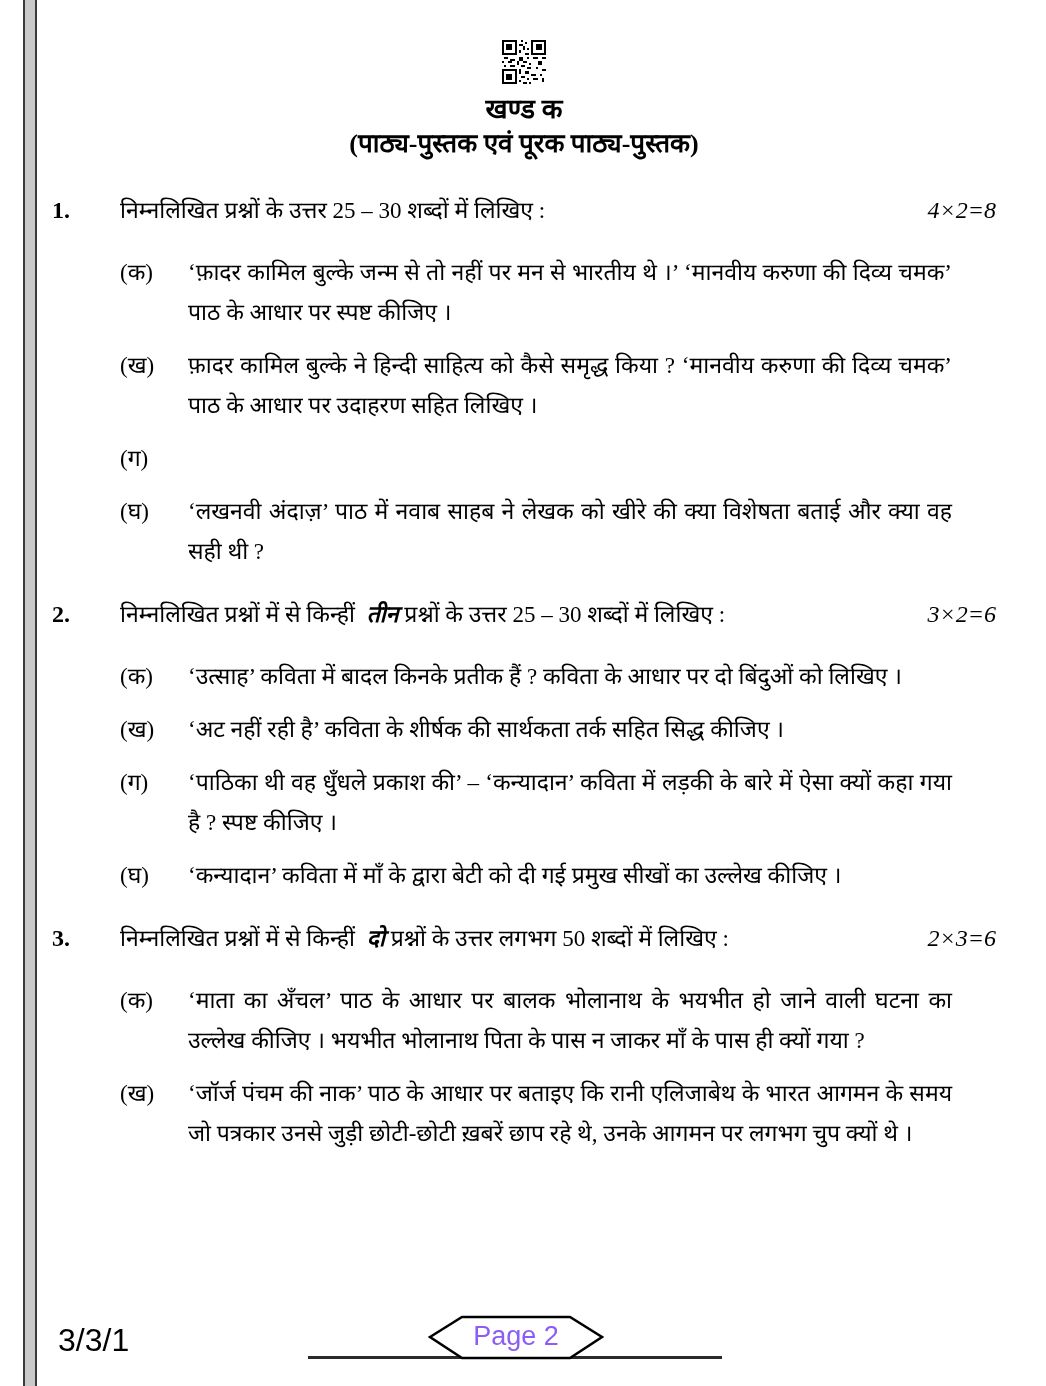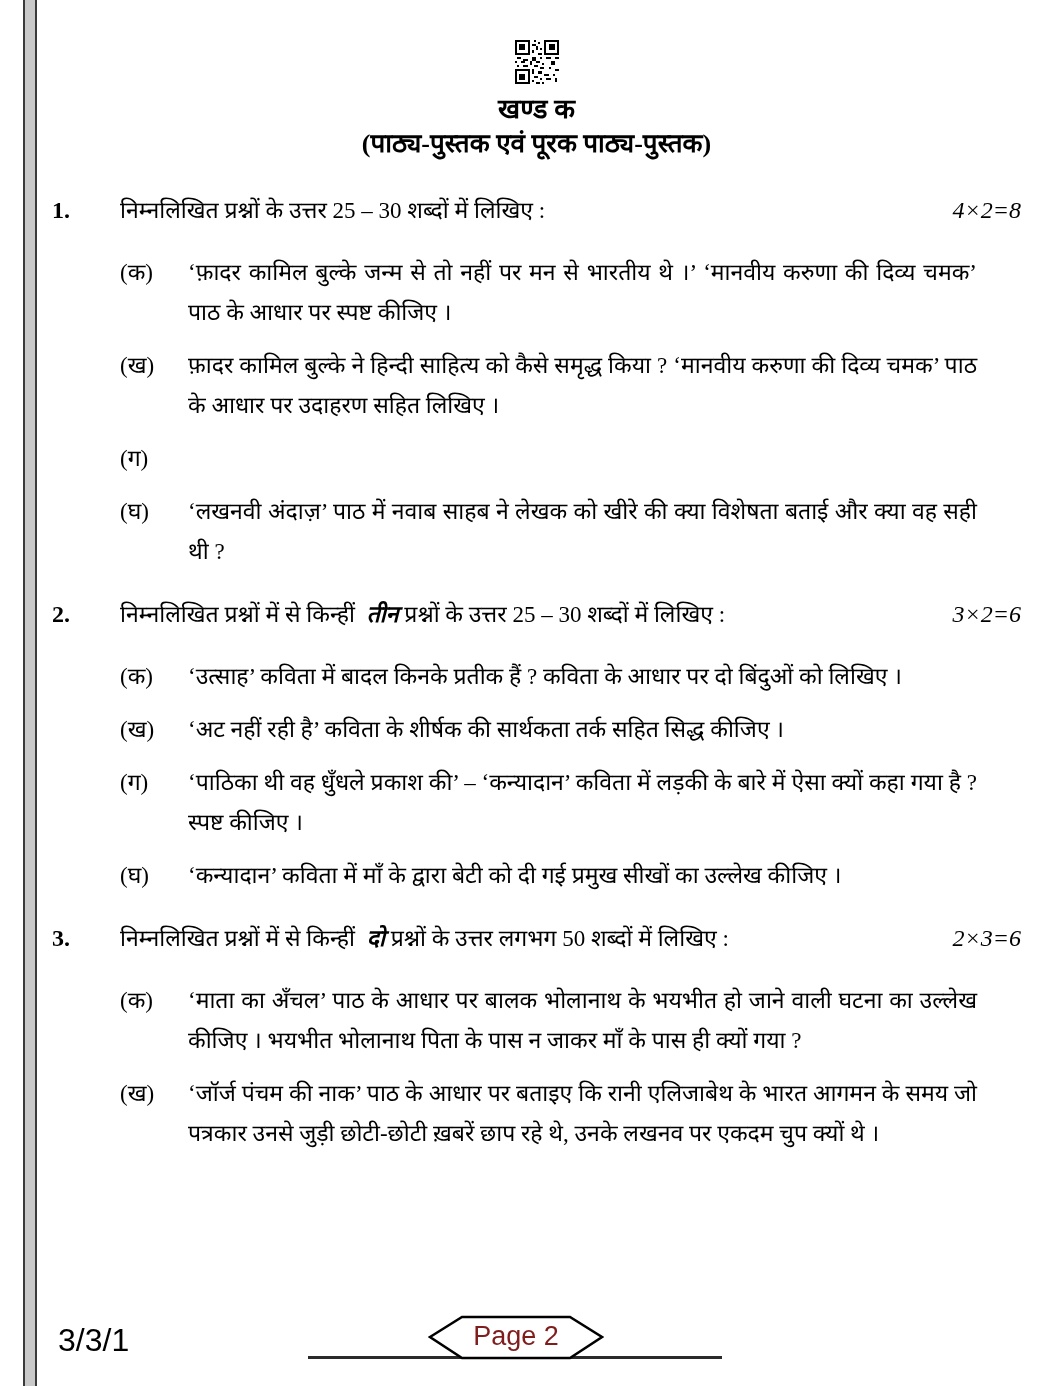--- a/index.html
+++ b/index.html
@@ -14,21 +14,21 @@
   .binding-stripe {
     position: absolute;
     left: 23px; top: 0; bottom: 0;
     width: 14px;
     background: #c9c9c9;
     border-left: 2px solid #3a3a3a;
     border-right: 2px solid #3a3a3a;
   }
   .content {
     position: relative;
-    padding: 40px 25px 0 52px;
+    padding: 40px 50px 0 52px;
   }
   .qr-wrap { text-align: center; height: 46px; }
   .qr-wrap svg { width: 44px; height: 44px; }
   .section-title {
     text-align: center;
     font-weight: bold;
     font-size: 27px;
     margin-top: 6px;
     line-height: 34px;
   }
@@ -87,21 +87,21 @@
     z-index: 2;
   }
   .page-badge svg { width: 176px; height: 48px; display: block; }
   .page-badge .page-label {
     position: absolute;
     left: 0; top: 0; width: 176px; height: 44px;
     text-align: center;
     line-height: 44px;
     font-family: "Liberation Sans", "DejaVu Sans", sans-serif;
     font-size: 27px;
-    color: #7f1d1d;
+    color: #8b5cf6;
   }
 </style>
 </head>
 <body>
 
 <div class="binding-stripe"></div>
 
 <div class="content">
 
   <div class="qr-wrap">
@@ -221,21 +221,21 @@
       <span class="qtext"><span>निम्नलिखित प्रश्नों में से किन्हीं</span> <span class="emph">दो</span> <span>प्रश्नों के उत्तर लगभग 50 शब्दों में लिखिए :</span></span>
       <span class="qmarks">2×3=6</span>
     </div>
     <div class="qparts">
       <div class="part">
         <span class="plabel">(क)</span>
         <span class="ptext">‘माता का अँचल’ पाठ के आधार पर बालक भोलानाथ के भयभीत हो जाने वाली घटना का उल्लेख कीजिए । भयभीत भोलानाथ पिता के पास न जाकर माँ के पास ही क्यों गया ?</span>
       </div>
       <div class="part">
         <span class="plabel">(ख)</span>
-        <span class="ptext">‘जॉर्ज पंचम की नाक’ पाठ के आधार पर बताइए कि रानी एलिजाबेथ के भारत आगमन के समय जो पत्रकार उनसे जुड़ी छोटी-छोटी ख़बरें छाप रहे थे, उनके लखनव पर एकदम चुप क्यों थे ।</span>
+        <span class="ptext">‘जॉर्ज पंचम की नाक’ पाठ के आधार पर बताइए कि रानी एलिजाबेथ के भारत आगमन के समय जो पत्रकार उनसे जुड़ी छोटी-छोटी ख़बरें छाप रहे थे, उनके आगमन पर लगभग चुप क्यों थे ।</span>
       </div>
     </div>
   </div>
 
 </div>
 
 <div class="footer-code">3/3/1</div>
 <div class="footer-line"></div>
 <div class="page-badge">
   <svg viewBox="0 0 176 48" xmlns="http://www.w3.org/2000/svg">

